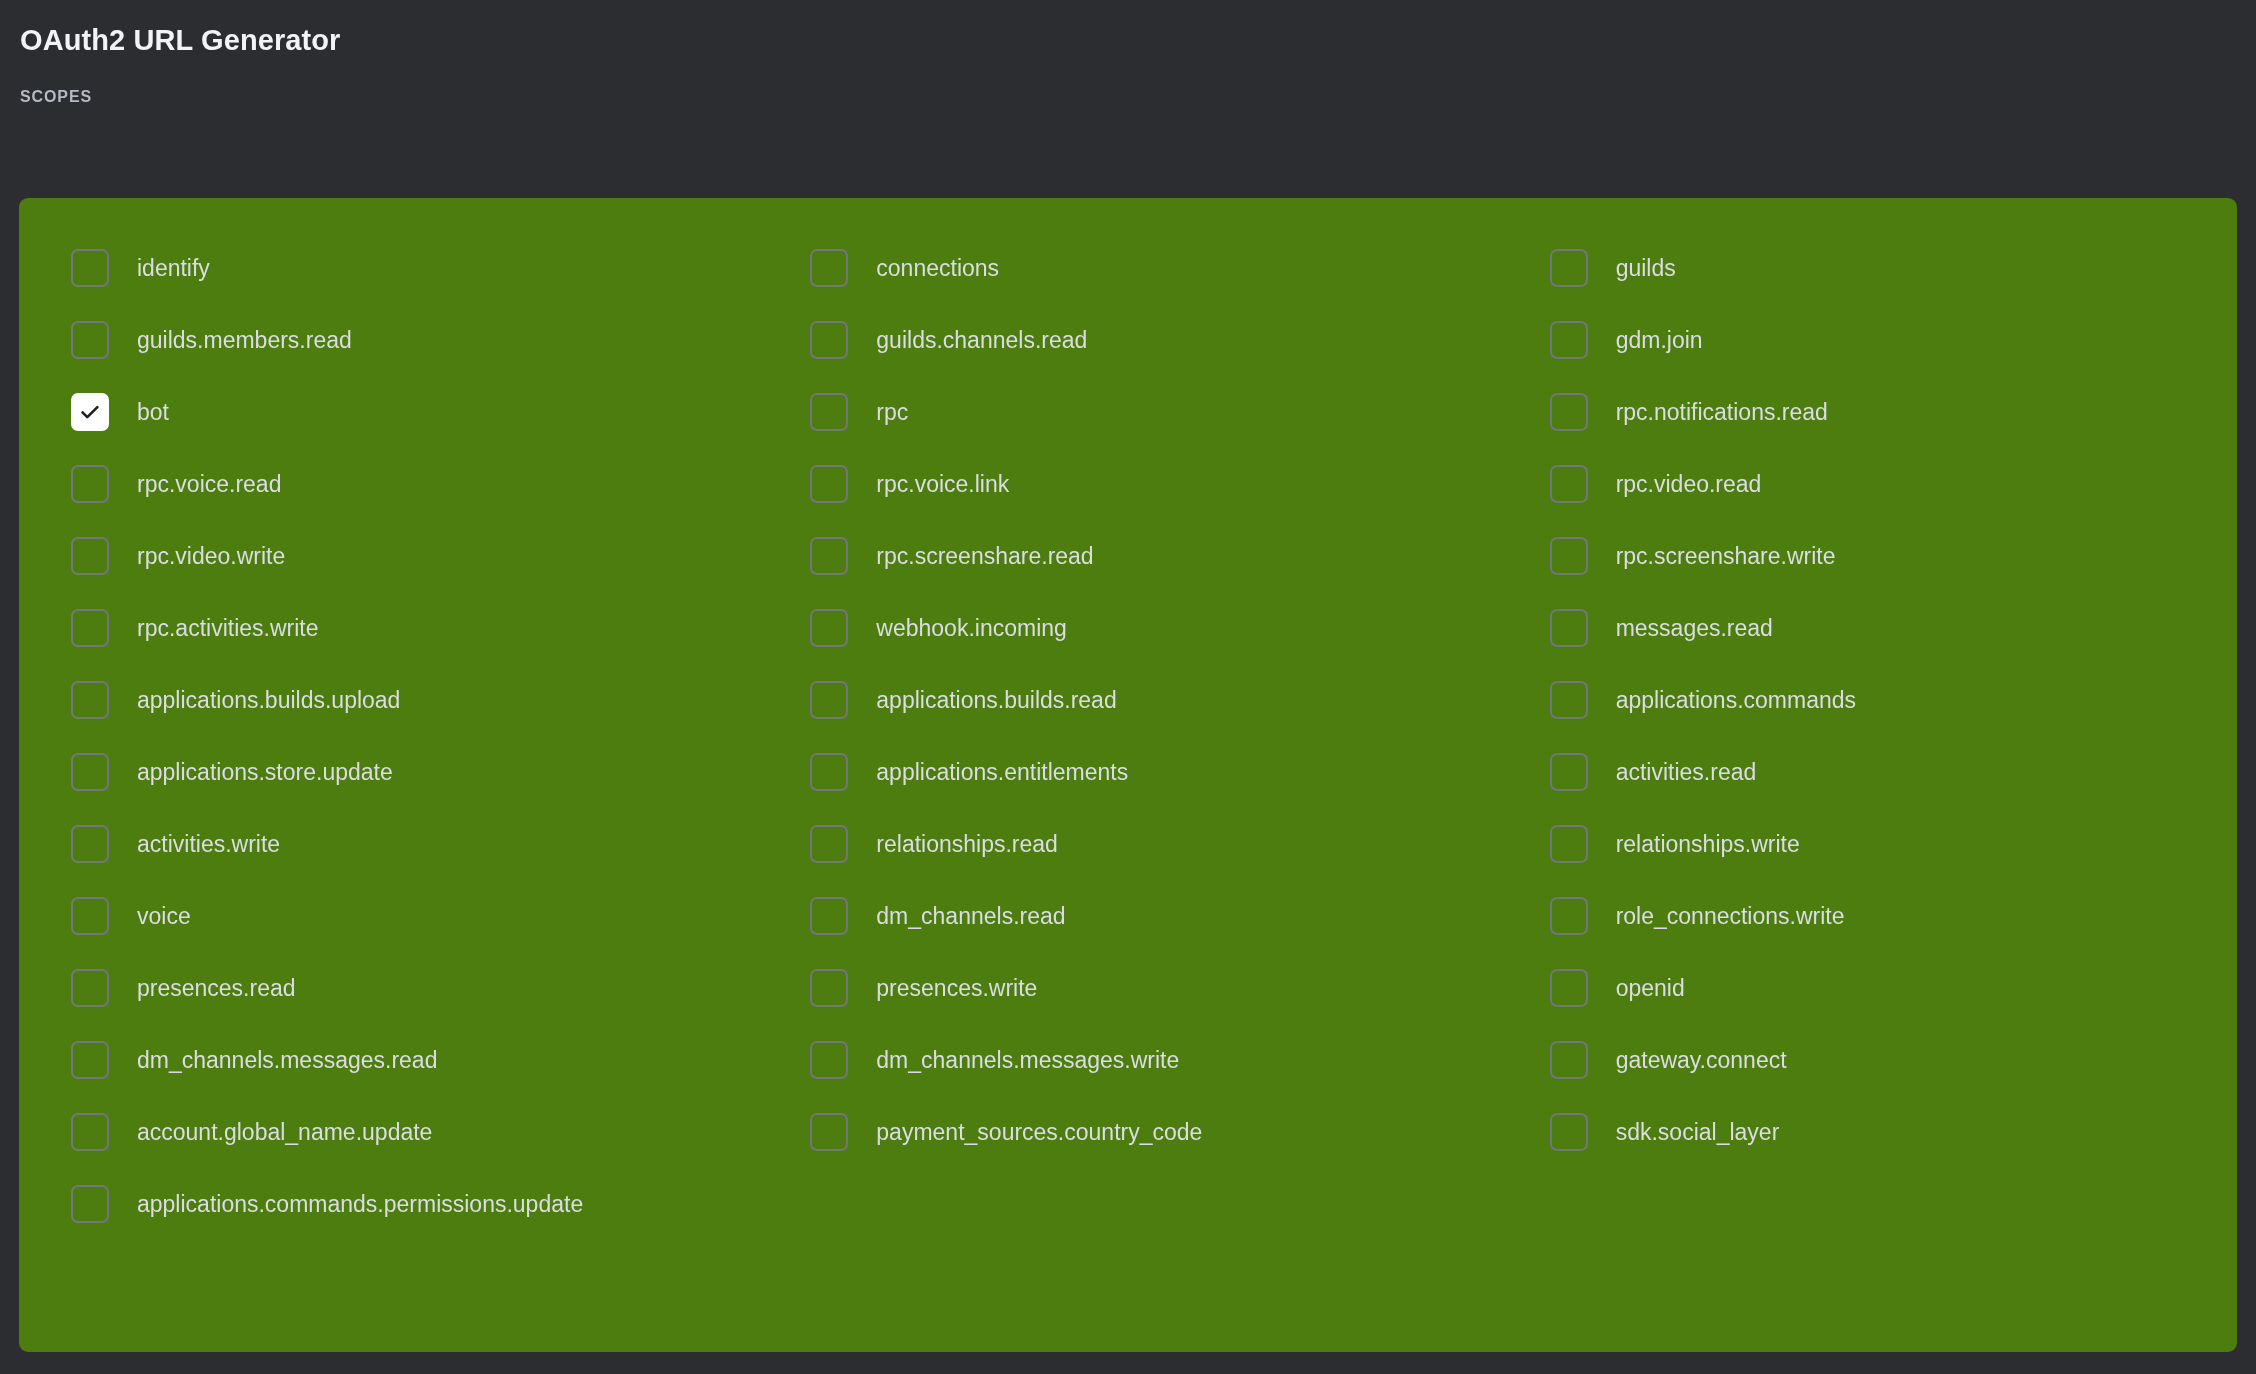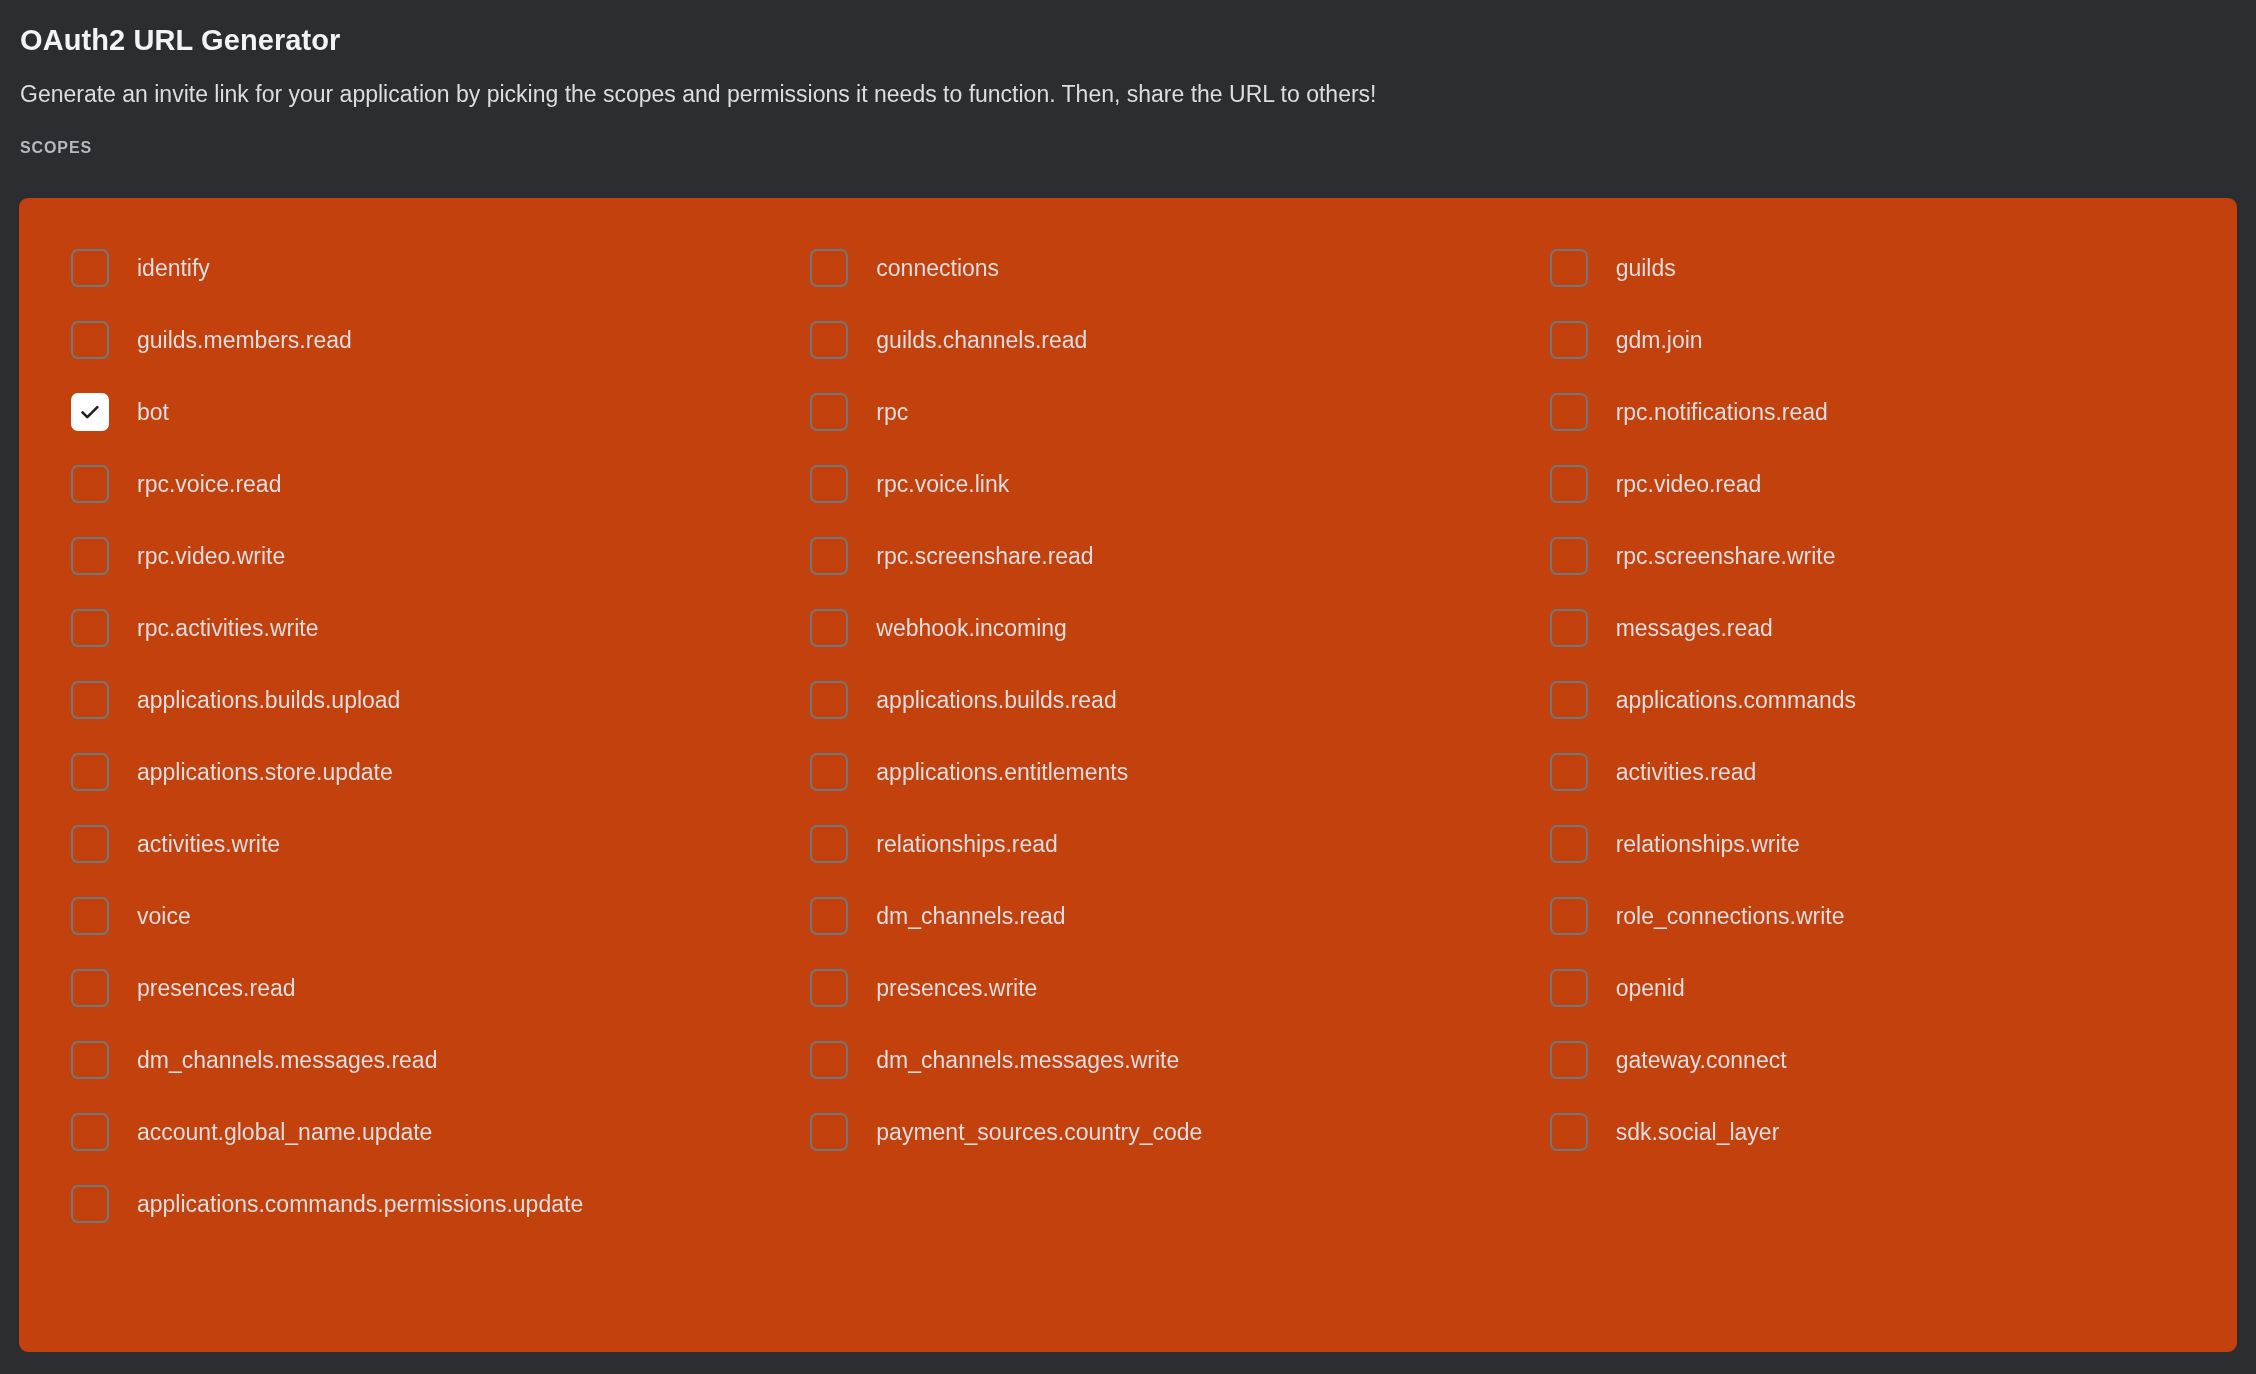--- a/index.html
+++ b/index.html
@@ -47,21 +47,21 @@
     margin-top: 30px;
     text-transform: uppercase;
   }
 
   .scopes-panel {
     position: absolute;
     left: 19px;
     top: 198px;
     width: 2218px;
     height: 1154px;
-    background: #c2410c;
+    background: #4d7c0f;
     border-radius: 9px;
   }
 
   .scopes-grid {
     position: relative;
     padding: 34px 0 0 0;
     display: grid;
     grid-template-columns: 1fr 1fr 1fr;
     grid-auto-flow: row;
     column-gap: 0;
@@ -114,21 +114,20 @@
     line-height: 30px;
   }
 </style>
 </head>
 <body>
 
 <div id="app">
 
   <div class="header">
     <div class="page-title">OAuth2 URL Generator</div>
-    <div class="page-subtitle">Generate an invite link for your application by picking the scopes and permissions it needs to function. Then, share the URL to others!</div>
     <div class="section-label">SCOPES</div>
   </div>
 
   <div class="scopes-panel">
     <div class="scopes-grid" id="scopes-grid">
         <div class="scope-row">
           <span class="checkbox"></span>
           <span class="scope-label">identify</span>
         </div>
         <div class="scope-row">

